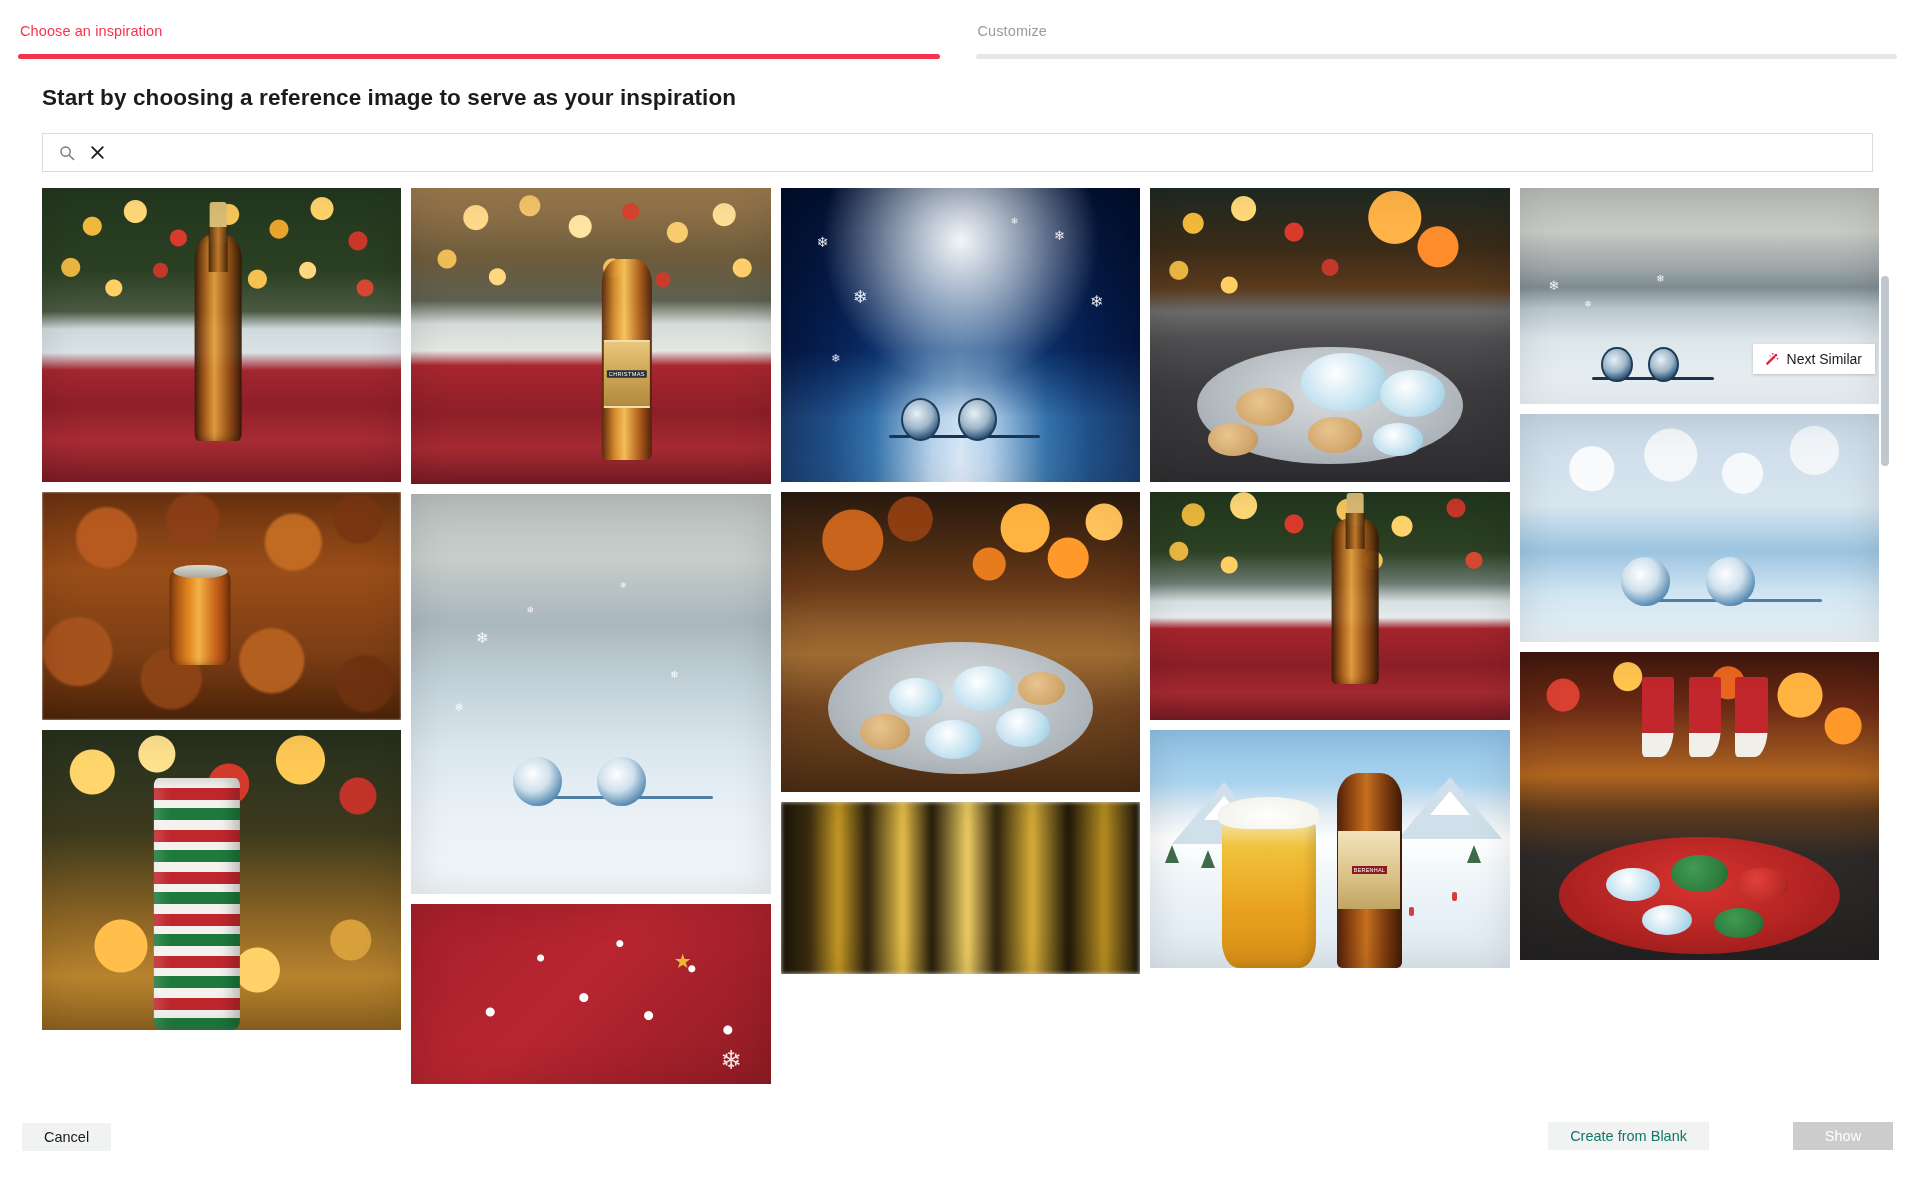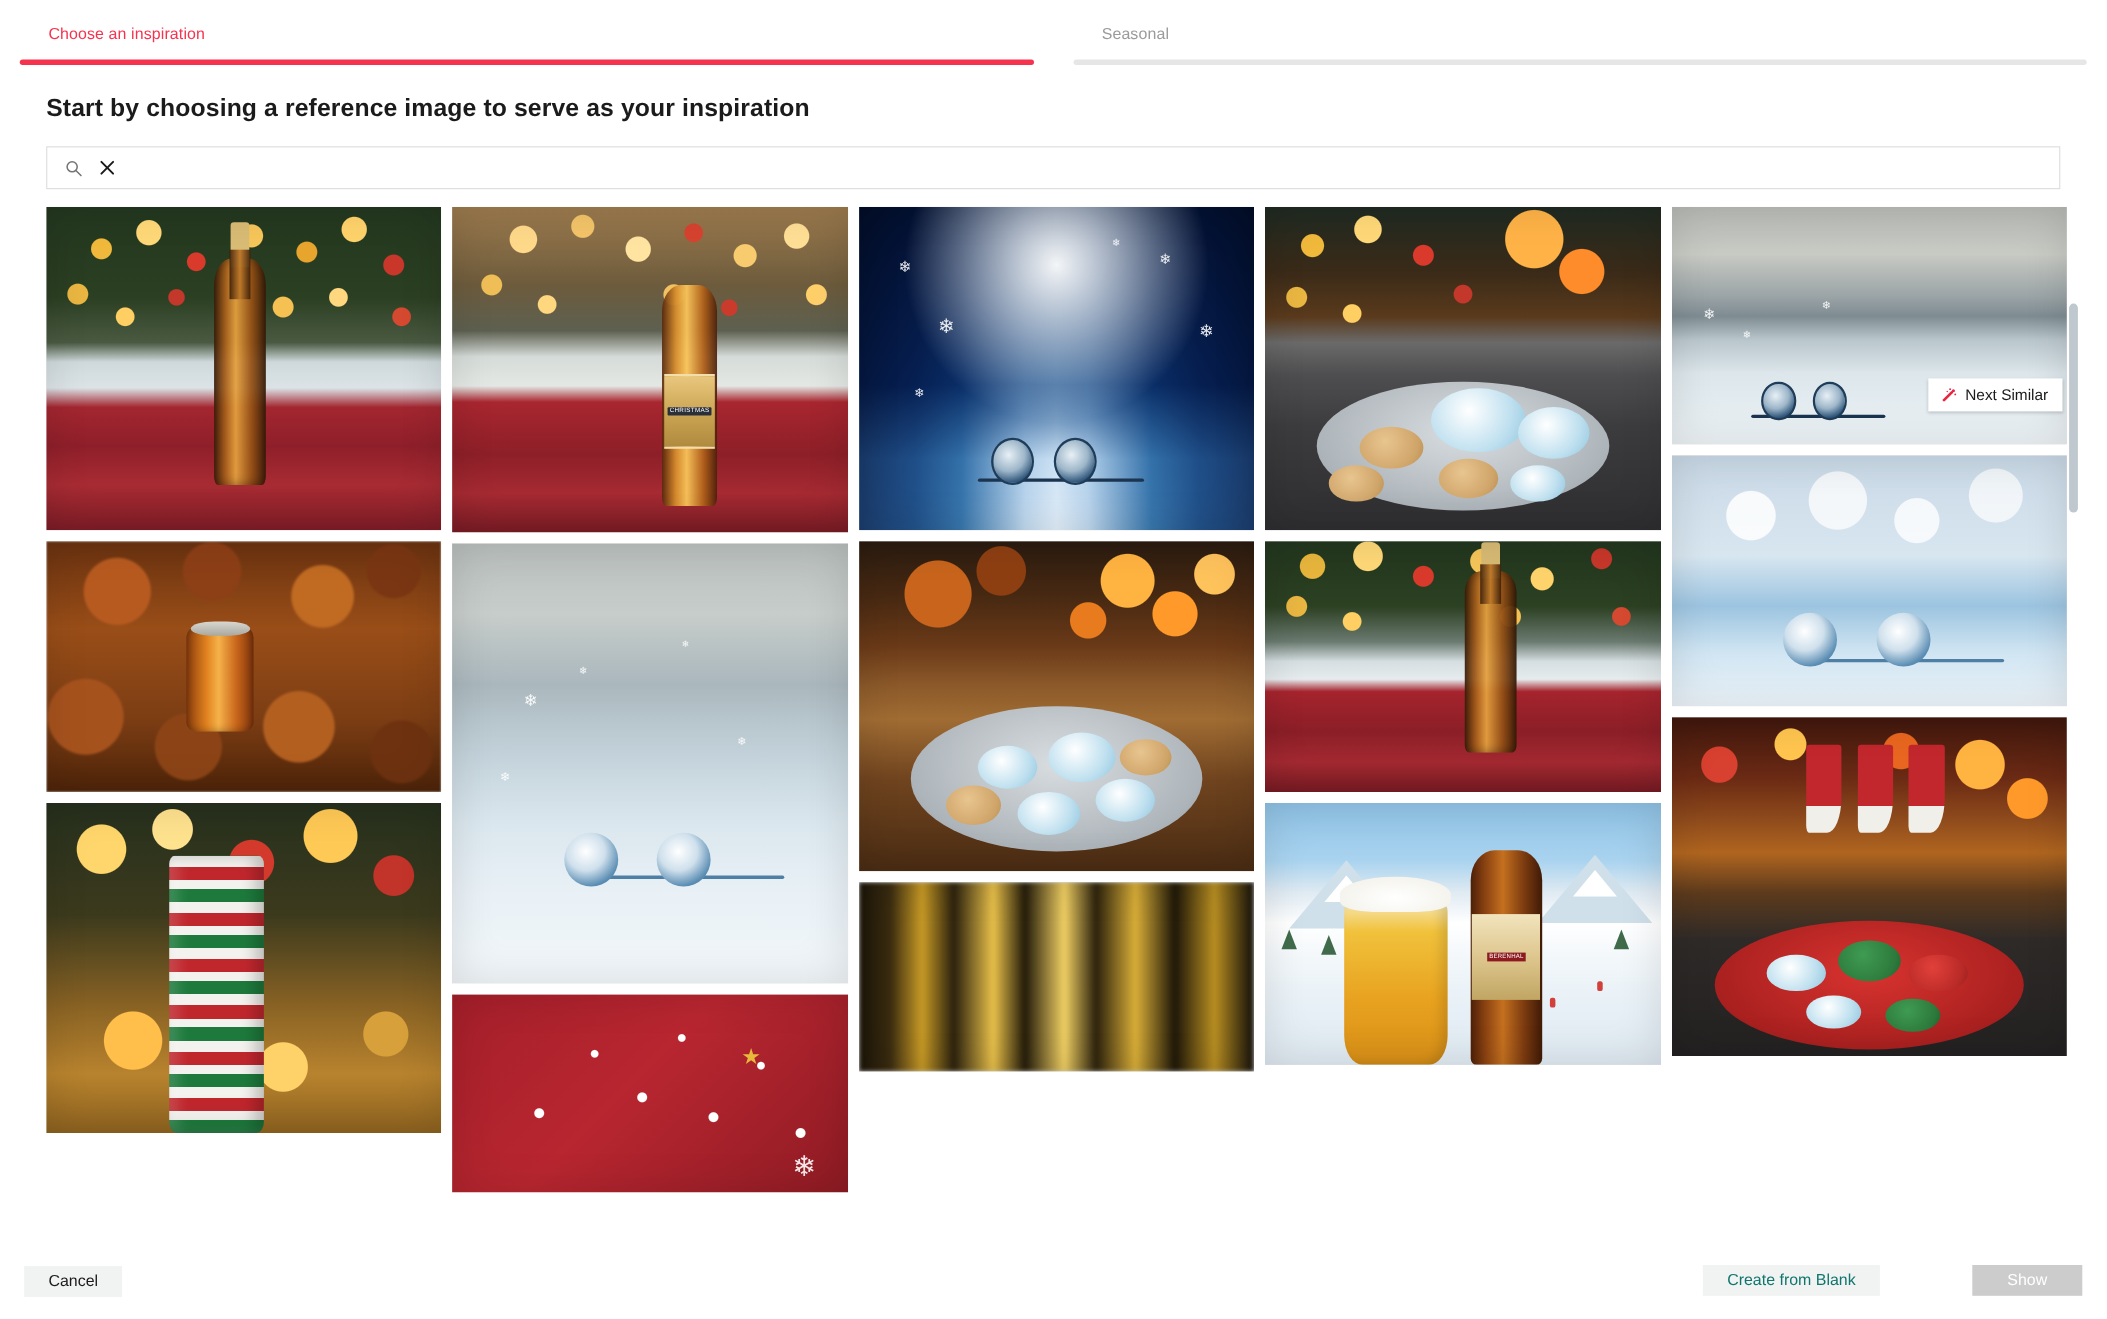--- a/index.html
+++ b/index.html
@@ -23,21 +23,20 @@
     flex: 0 0 50%;
     padding: 22px 0 0 0;
     position: relative;
   }
   .step .step-label {
     display: block;
     font-size: 14.5px;
     letter-spacing: .1px;
     line-height: 18px;
     padding-left: 20px;
-    margin-left: 24px;
   }
   .step.active .step-label { color: #f5334f; }
   .step.inactive .step-label { color: #9b9b9b; }
   .step .step-bar {
     display: block;
     height: 5px;
     border-radius: 3px;
     margin-top: 14px;
     margin-left: 18px;
     margin-right: 18px;
@@ -161,21 +160,20 @@
     background: #fff;
     border-top: 1px solid #ffffff;
   }
   .btn {
     font-family: "Liberation Sans", sans-serif;
     font-size: 14.5px;
     border: none;
     cursor: pointer;
     height: 28px;
     padding: 0 22px;
-    margin-top: 28px;
   }
   #cancel-button {
     position: absolute;
     left: 22px; top: 19px;
     background: #f1f2f2;
     color: #1b1b1b;
     min-width: 80px;
   }
   #create-blank-button {
     position: absolute;
@@ -616,21 +614,21 @@
 </style>
 </head>
 <body>
 
 <div id="stepper">
   <div class="step active">
     <span class="step-label">Choose an inspiration</span>
     <span class="step-bar"></span>
   </div>
   <div class="step inactive">
-    <span class="step-label">Seasonal</span>
+    <span class="step-label">Customize</span>
     <span class="step-bar"></span>
   </div>
 </div>
 
 <div id="page-title">Start by choosing a reference image to serve as your inspiration</div>
 
 <div id="search-row">
   <span class="mag">
     <svg viewBox="0 0 16 16" fill="none" stroke="#757575" stroke-width="1.4">
       <circle cx="6.6" cy="6.6" r="4.6"></circle>

